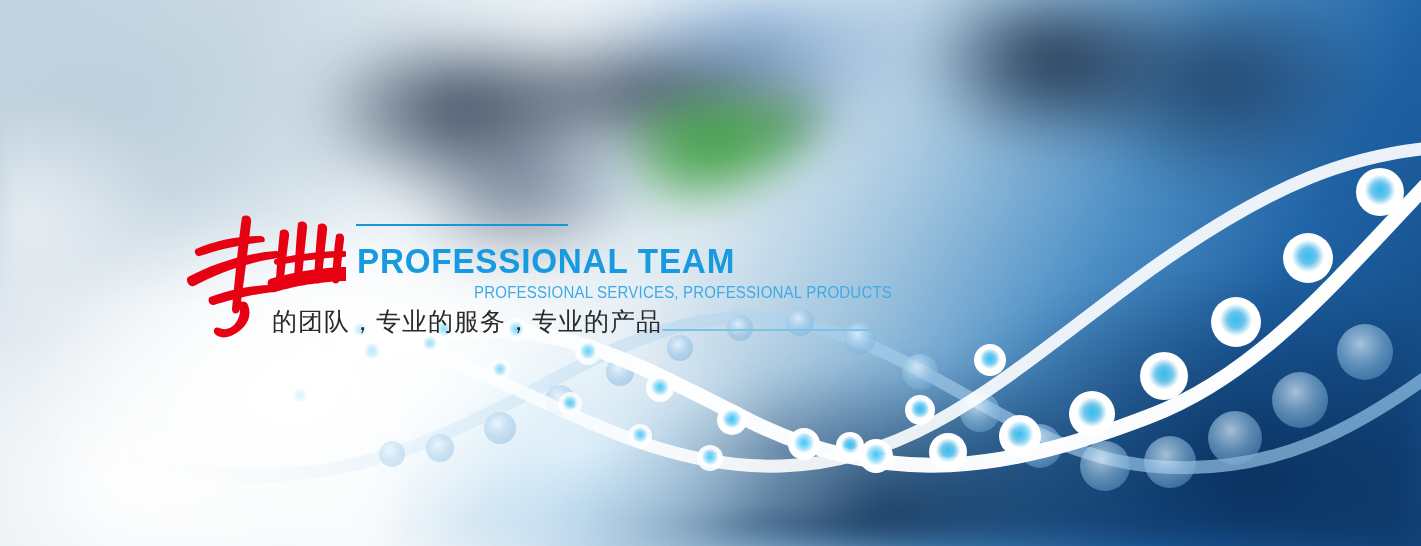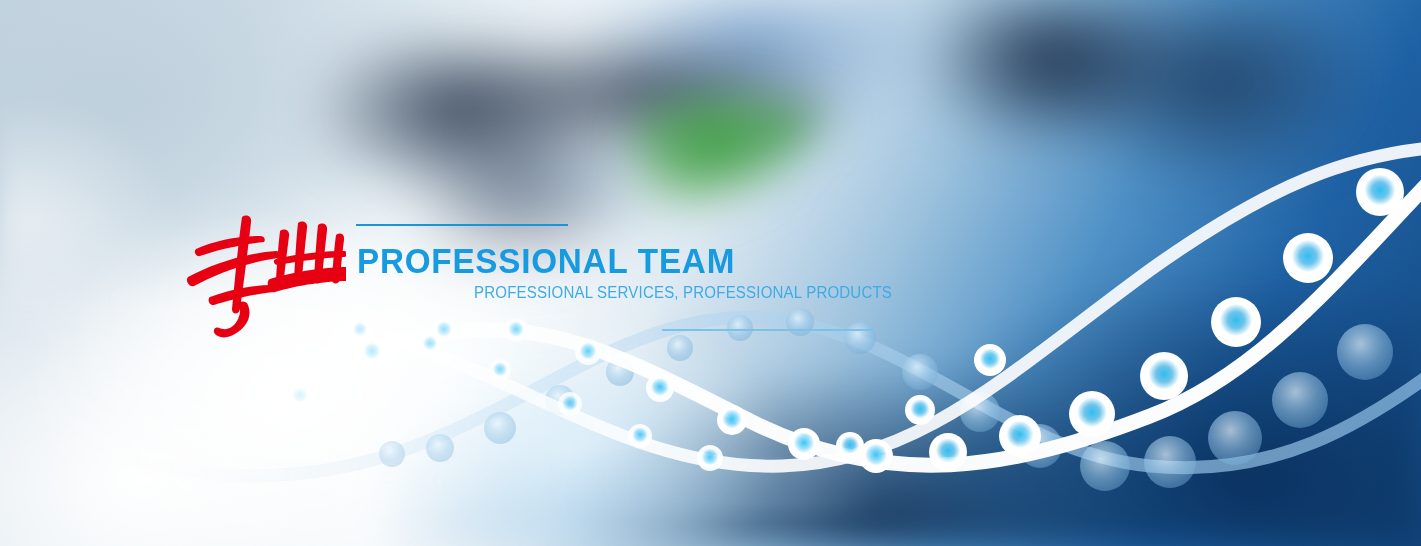--- a/index.html
+++ b/index.html
@@ -389,15 +389,16 @@
       </g>
     </svg>
 
     <div class="rule rule-top"></div>
     <div class="rule rule-bottom"></div>
 
     <div class="headline">PROFESSIONAL TEAM</div>
 
     <div class="subline">PROFESSIONAL SERVICES, PROFESSIONAL PRODUCTS</div>
 
+    <div class="cn-line">的团队，专业的服务，专业的产品</div>
   </div>
 
 </div>
 
 </body></html>

